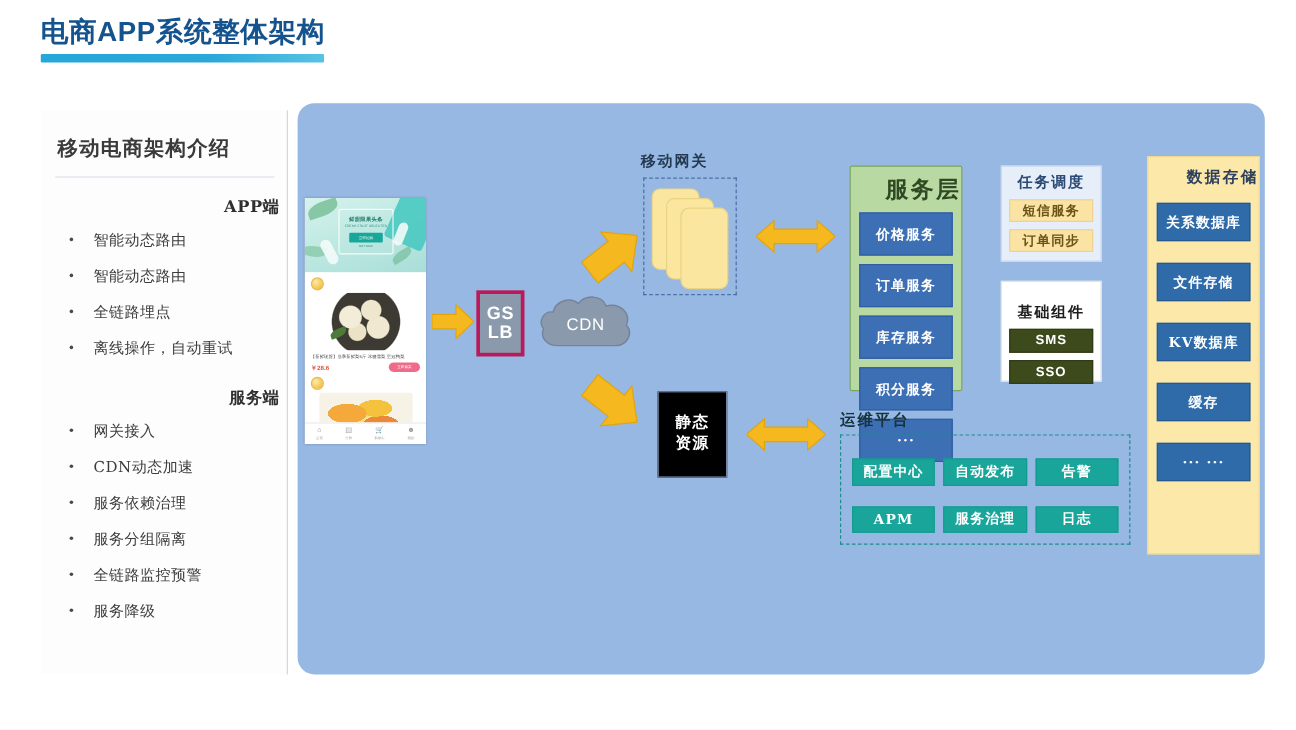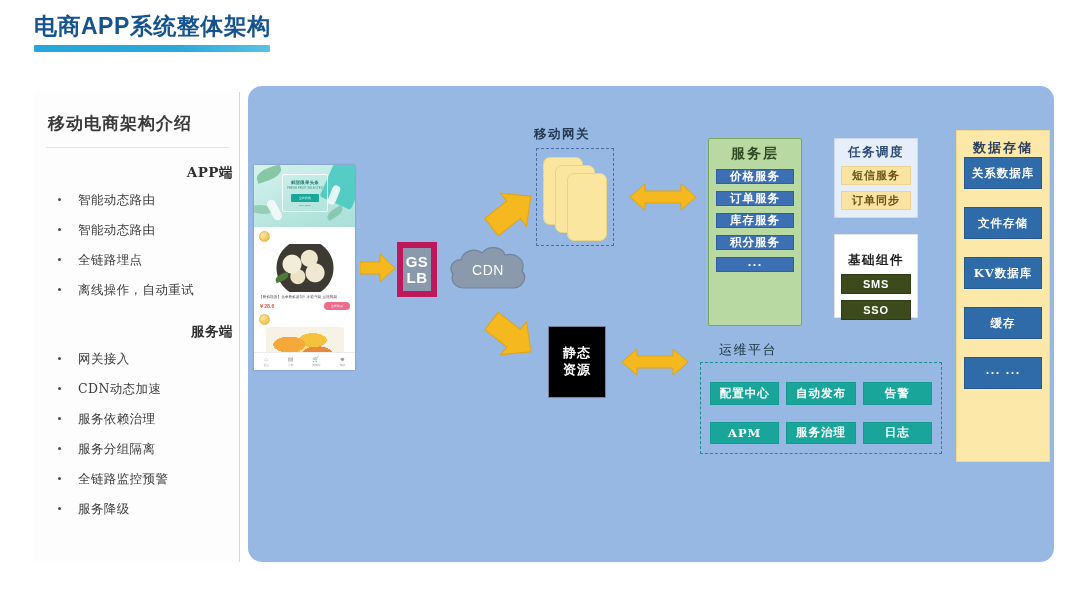--- a/index.html
+++ b/index.html
@@ -150,21 +150,21 @@
   .ph-nav .gl { font-size:6px; color:#9a9a9a; line-height:1; }
   .ph-nav .tx { font-size:2.8px; color:#a4a4a4; }
 
   
   .arrow { position:absolute; }
   .arrow svg { display:block; }
 
   
   .gslb {
     position:absolute; left:149px; top:156px; width:40px; height:55px;
-    background:#8a99ab; border:6px solid #be185d;
+    background:#8a99ab; border:3px solid #be185d;
     color:#ffffff; font-size:15px; font-weight:700; letter-spacing:.5px;
     display:flex; flex-direction:column; align-items:center; justify-content:center; line-height:1.06;
   }
   .cdn {
     position:absolute; left:199px; top:158px; width:82px; height:52px;
   }
   .cdn .lbl {
     position:absolute; left:0; top:0; width:82px; height:52px;
     display:flex; align-items:center; justify-content:center;
     color:#ffffff; font-size:14px; font-weight:400; letter-spacing:.5px;
@@ -198,25 +198,25 @@
     letter-spacing:1px; line-height:1.3;
   }
 
   
   .svc-panel {
     position:absolute; left:460px; top:52px; width:94px; height:188px;
     background:#b9d9a2; border:1px solid #79a85c; border-radius:2px;
     padding-top:6px;
   }
   .svc-title {
-    text-align:center; font-family:"DejaVu Serif", serif;
-    font-size:14px; font-weight:700; color:#2f4a22; letter-spacing:2px; margin-bottom:6px;
+    text-align:right; font-family:"DejaVu Serif", serif;
+    font-size:19px; font-weight:700; color:#2f4a22; letter-spacing:2px; margin-bottom:6px;
   }
   .svc-item {
-    margin: 0 auto 7px auto; width:78px; height:15px;
+    margin: 0 auto 7px auto; width:78px; height:36px;
     background:#3d6fb5; border:1px solid #2f5ea3;
     display:flex; align-items:center; justify-content:center;
     color:#ffffff; font-family:"DejaVu Serif", serif;
     font-size:11.5px; font-weight:700; letter-spacing:1px;
   }
 
   
   .task-panel {
     position:absolute; left:586px; top:52px; width:84px; height:80px;
     background:#e6eefa; border:1px solid #cdd9ec;
@@ -251,36 +251,36 @@
     color:#ffffff; font-size:11px; font-weight:700; letter-spacing:.8px;
   }
 
   
   .store-panel {
     position:absolute; left:708px; top:44px; width:94px; height:332px;
     background:#fce8a8; border:1px solid #f0d891;
     padding-top:8px;
   }
   .store-title {
-    text-align:center; font-family:"DejaVu Serif", serif;
-    font-size:13px; font-weight:700; color:#2d3f5e; letter-spacing:2px; 
+    text-align:right; font-family:"DejaVu Serif", serif;
+    font-size:13px; font-weight:700; color:#2d3f5e; letter-spacing:2px; margin-bottom:12px;
   }
   .store-item {
     margin: 0 auto 18px auto; width:78px; height:32px;
     background:#2f6ba8; border:1px solid #28598e;
     display:flex; align-items:center; justify-content:center;
     color:#ffffff; font-family:"DejaVu Serif", serif;
     font-size:11.5px; font-weight:700; letter-spacing:1px;
   }
 
   
   .ops-label {
     position:absolute; left:452px; top:255px;
-    font-family:"DejaVu Serif", serif; font-size:13px; font-weight:400;
-    color:#16333f; letter-spacing:1.5px;margin-left:19px;
+    font-family:"DejaVu Serif", serif; font-size:13px; font-weight:700;
+    color:#16333f; letter-spacing:1.5px;
   }
   .ops-box {
     position:absolute; left:452px; top:276px; width:242px; height:92px;
     border:1px dashed #1c8d8d; padding:9px;
   }
   .ops-grid {
     display:grid; grid-template-columns: repeat(3, 1fr);
     grid-template-rows: repeat(2, 1fr); gap:7px; width:100%; height:100%;
   }
   .ops-item {

